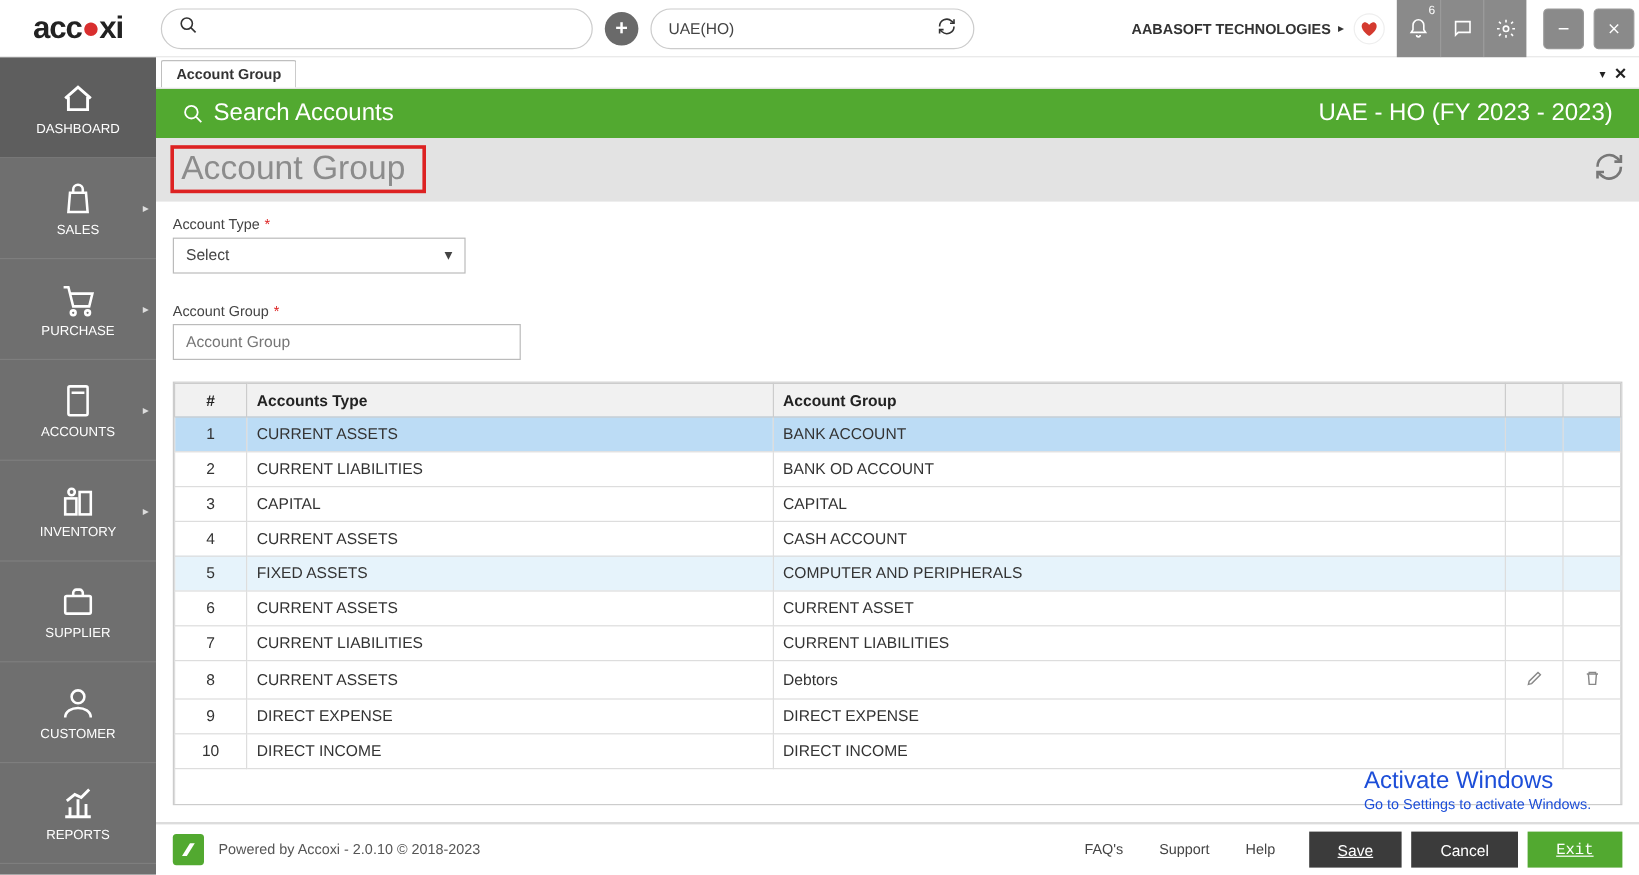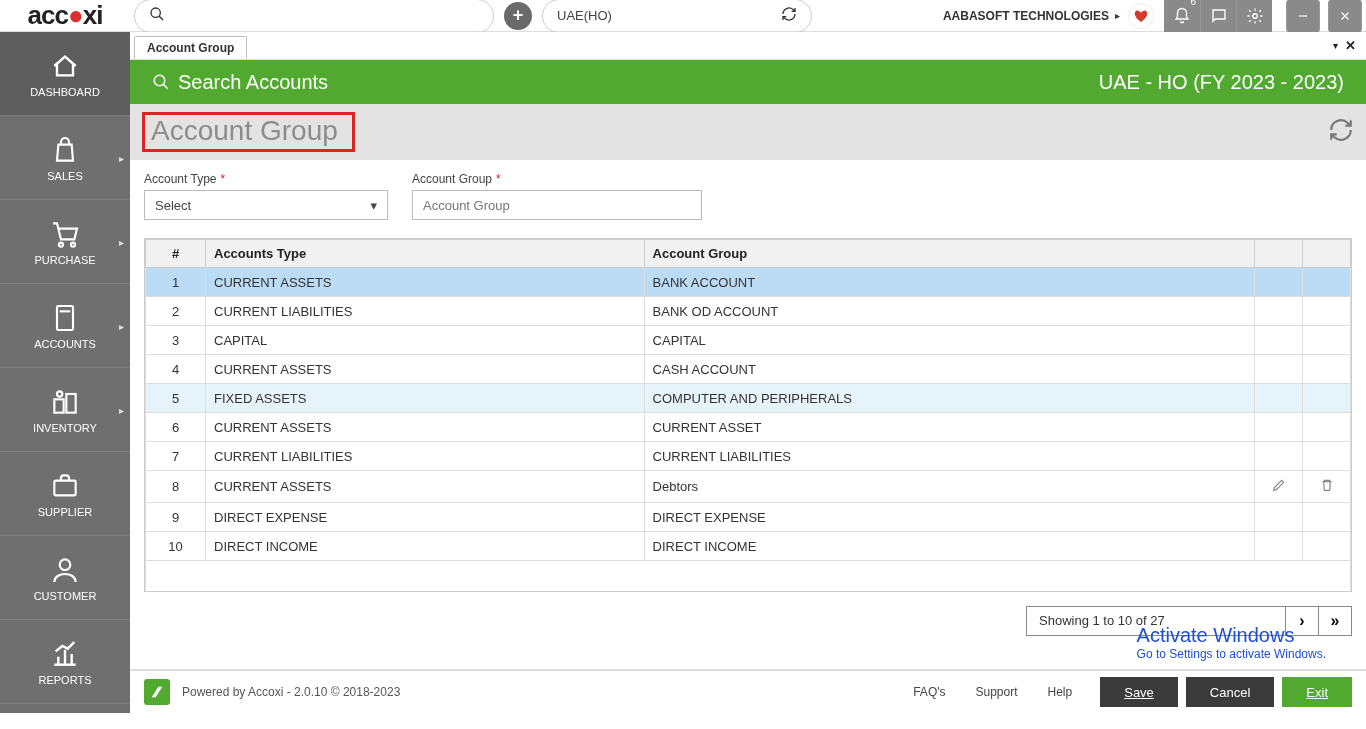--- a/index.html
+++ b/index.html
@@ -1,19 +1,19 @@
 <!DOCTYPE html>
 <html><head>
 <meta charset="utf-8">
 <style>
 * { box-sizing: border-box; margin: 0; padding: 0; font-family: "Segoe UI", Arial, sans-serif; }
 html, body { width: 1366px; height: 729px; overflow: hidden; background: #fff; }
 
 
-.topbar { height: 32px; display: flex; align-items: center; background: #fff; border-bottom: 1px solid #ddd; }
+.topbar { height: 48px; display: flex; align-items: center; background: #fff; border-bottom: 1px solid #ddd; }
 .logo { width: 130px; height: 48px; display:flex; align-items:center; justify-content:center; font-weight:800; font-size:26px; color:#222; letter-spacing:-1px; }
 .logo .dot { color:#d92f2f; }
 .searchbox { flex: 0 0 360px; height: 34px; margin-left:4px; border:1px solid #ccc; border-radius:17px; display:flex; align-items:center; padding:0 14px; }
 .searchbox input { flex:1; border:none; outline:none; font-size:13px; color:#666; background:transparent; }
 .searchbox .mag { color:#333; }
 .plus-btn { width:28px; height:28px; border-radius:50%; background:#6a6a6a; color:#fff; display:flex; align-items:center; justify-content:center; margin:0 10px; font-size:18px; font-weight:bold; cursor:pointer; }
 .branch-pill { flex: 0 0 270px; height:34px; border:1px solid #ccc; border-radius:17px; display:flex; align-items:center; padding:0 14px; justify-content:space-between; font-size:13px; color:#444; }
 .topbar-spacer { flex:1; }
 .company-name { font-size:12px; color:#333; font-weight:600; margin-right:6px; }
 .company-caret { font-size:10px; color:#333; margin-right:8px; }
@@ -45,21 +45,21 @@
 .greenbar { height:44px; background:#52a930; color:#fff; display:flex; align-items:center; padding:0 22px; justify-content:space-between; font-size:20px; }
 .greenbar .left { display:flex; align-items:center; gap:8px; cursor:pointer; }
 .greenbar .left svg { stroke:#fff; fill:none; stroke-width:2; }
 
 .titlebar { height:56px; background:#e3e3e3; display:flex; align-items:center; padding:0 12px; justify-content:space-between; }
 .title-highlight { border:3px solid #d22; padding:0 14px 2px 6px; }
 .title-highlight span { font-size:28px; color:#8c8c8c; font-weight:400; }
 .refresh-btn { cursor:pointer; }
 .refresh-btn svg { stroke:#777; fill:none; stroke-width:2; }
 
-.filters { display:flex; gap:24px; padding:12px 14px 18px; }
+.filters { display:flex; gap:24px; padding:12px 14px 18px;flex-direction:column; }
 .field { display:flex; flex-direction:column; gap:4px; }
 .field label { font-size:12px; color:#444; }
 .field label .req { color:#d22; margin-left:4px; }
 .select { width:244px; height:30px; border:1px solid #bbb; display:flex; align-items:center; justify-content:space-between; padding:0 10px; font-size:13px; color:#444; cursor:pointer; }
 .textin { width:290px; height:30px; border:1px solid #bbb; padding:0 10px; font-size:13px; color:#888; outline:none; }
 
 .grid { margin:0 14px; border:1px solid #ccc; }
 .grid table { width:100%; border-collapse:collapse; }
 .grid th { background:#f1f1f1; border:1px solid #ccc; font-size:13px; font-weight:700; color:#222; padding:6px 8px; text-align:left; }
 .grid th.num { width:60px; text-align:center; }
@@ -79,21 +79,21 @@
 .footer { position:absolute; left:0; right:0; bottom:0; height:44px; border-top:2px solid #dcdcdc; background:#fff; display:flex; align-items:center; padding:0 14px; }
 .footer .fx { width:26px; height:26px; background:#52a930; border-radius:3px; display:flex; align-items:center; justify-content:center; margin-right:12px; }
 .footer .fx svg { fill:#fff; }
 .footer .powered { font-size:12px; color:#555; }
 .footer .flex { flex:1; }
 .footer .links { display:flex; gap:30px; font-size:12px; color:#444; margin-right:20px; }
 .footer .links span { cursor:pointer; }
 .footer .btn { height:30px; padding:0 24px; color:#fff; font-size:13px; display:flex; align-items:center; justify-content:center; cursor:pointer; margin-left:8px; border:none; }
 .footer .btn.save { background:#3b3b3b; text-decoration:underline; }
 .footer .btn.cancel { background:#3b3b3b; }
-.footer .btn.exit { background:#52a930; text-decoration:underline; }
+.footer .btn.exit { background:#52a930; text-decoration:underline;font-family:Liberation Mono, monospace; }
 
 
 .watermark { position:absolute; right:40px; bottom:52px; color:#1d4ed8; font-size:20px; pointer-events:none; }
 .watermark .sub { font-size:12px; display:block; }
 </style>
 </head>
 <body>
 
 <div class="topbar">
   <div class="logo">

